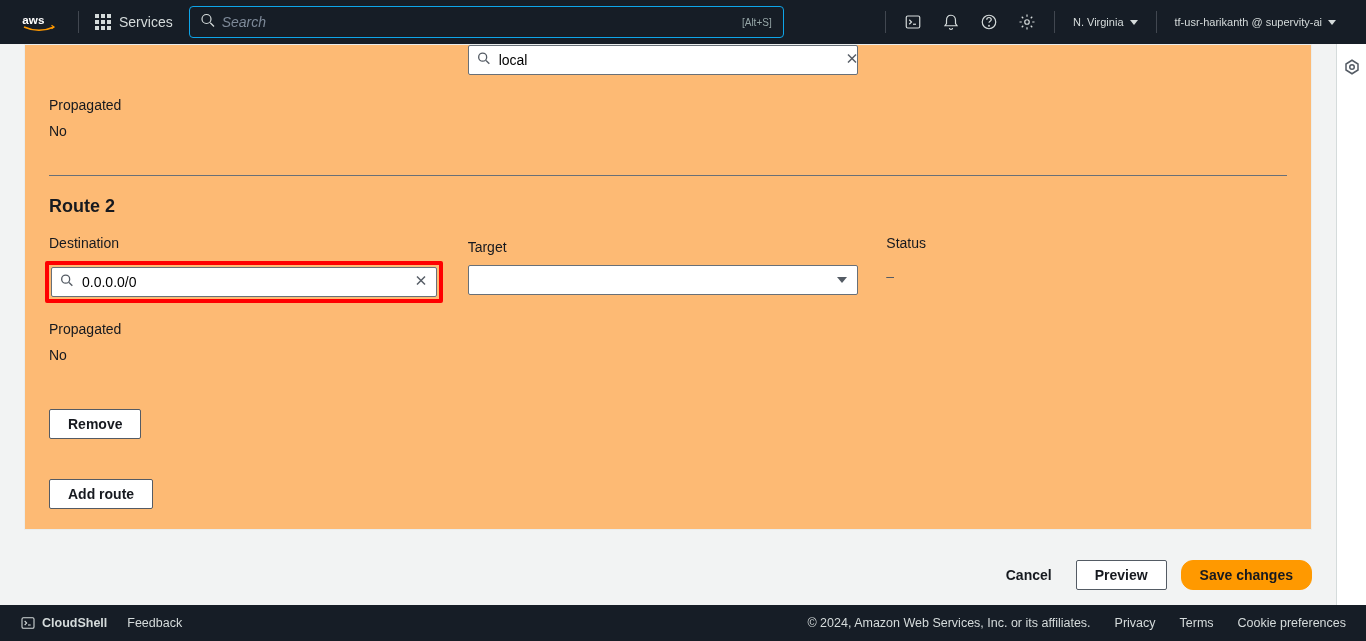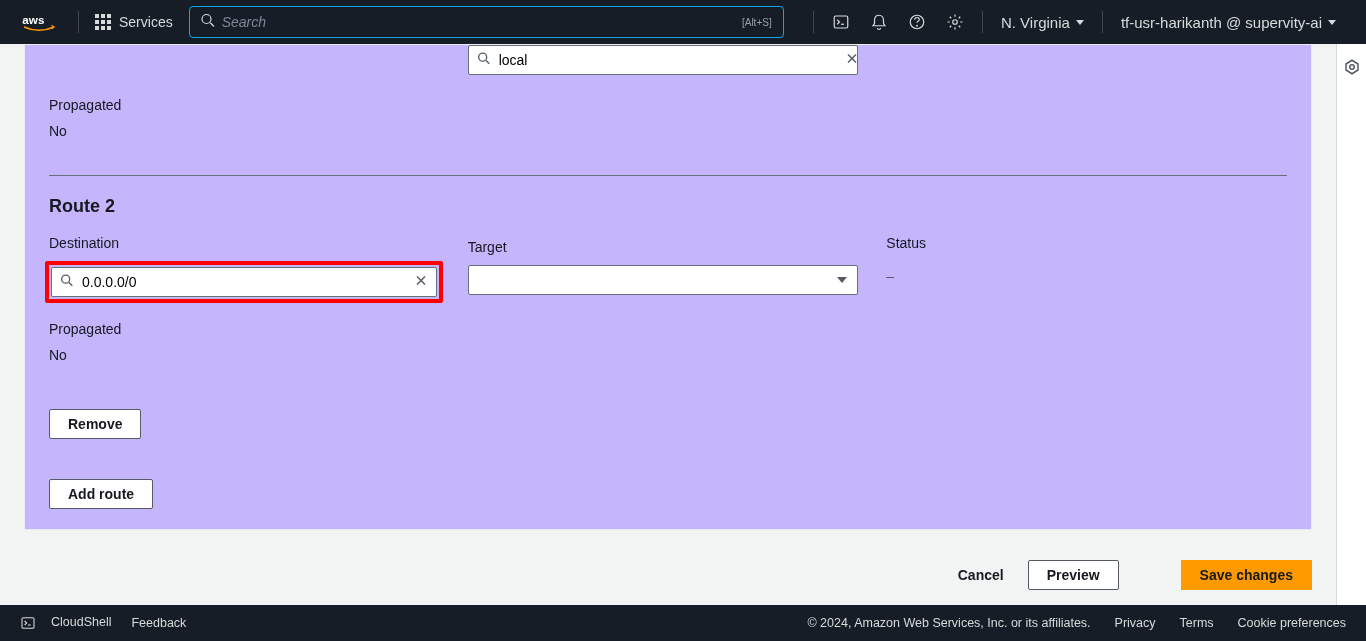--- a/index.html
+++ b/index.html
@@ -11,28 +11,28 @@
   .services-btn { display: flex; align-items: center; gap: 8px; padding: 6px 8px; cursor: pointer; }
   .services-grid { display: grid; grid-template-columns: repeat(3, 4px); grid-template-rows: repeat(3, 4px); gap: 2px; }
   .services-grid span { background: #d5dbdb; width: 4px; height: 4px; }
   .search-wrap { flex: 1; max-width: 595px; margin: 0 8px; position: relative; }
   .search-wrap input { width: 100%; height: 32px; background: #161d26; border: 1px solid #0ea5e9; border-radius: 4px; padding: 0 70px 0 32px; color: #d5dbdb; font-style: italic; font-size: 14px; }
   .search-wrap input::placeholder { color: #7d8998; font-style: italic; }
   .search-wrap .si { position: absolute; left: 10px; top: 50%; transform: translateY(-50%); color: #d5dbdb; }
   .search-wrap .sc { position: absolute; right: 12px; top: 50%; transform: translateY(-50%); color: #95a5a6; font-size: 10px; }
   .hdr-right { display: flex; align-items: center; margin-left: auto; gap: 0; }
   .hdr-icon { padding: 6px 10px; cursor: pointer; display: flex; align-items: center; }
-  .region-sel, .user-sel { padding: 6px 10px; cursor: pointer; display: flex; align-items: center; gap: 6px; font-size: 15px; }
+  .region-sel, .user-sel { padding: 6px 10px; cursor: pointer; display: flex; align-items: center; gap: 6px; font-size: 11px; }
   .caret-down { width: 0; height: 0; border-left: 4px solid transparent; border-right: 4px solid transparent; border-top: 5px solid #d5dbdb; }
 
   .page-body { position: absolute; top: 44px; left: 0; right: 0; bottom: 36px; background: #f2f3f3; overflow: hidden; }
   .scroll-region { position: absolute; top: 0; left: 0; right: 30px; bottom: 0; overflow-y: scroll; }
   .side-panel-trigger { position: absolute; right: 0; top: 0; width: 30px; height: 100%; background: #fff; border-left: 1px solid #d5dbdb; display: flex; justify-content: center; padding-top: 14px; }
 
-  .panel { background: #c4b5fd; margin: 0 24px 16px 24px; border: 1px solid #eaeded; }
+  .panel { background: #fdba74; margin: 0 24px 16px 24px; border: 1px solid #eaeded; }
   .panel-inner { padding: 0 24px 20px 24px; }
 
   .route-target-input { position: relative; margin: 0 0 4px 0; }
   .route-target-input .inp { border: 1px solid #687078; border-radius: 2px; height: 30px; padding: 0 30px; width: 390px; font-size: 14px; }
   .route-target-input .mi { position: absolute; left: 8px; top: 50%; transform: translateY(-50%); color: #545b64; }
   .route-target-input .clr { position: absolute; right: 8px; top: 50%; transform: translateY(-50%); color: #545b64; cursor: pointer; }
   .target-cell .route-target-input { margin-left: 0; }
   .target-cell .inp { width: 390px; }
 
   .kv-label { color: #16191f; font-size: 14px; margin: 18px 0 10px 0; }
@@ -52,26 +52,26 @@
 
   .status-dash { color: #545b64; line-height: 30px; }
 
   .remove-row { display: flex; margin-top: 46px; }
   .btn { border: 1px solid #545b64; background: #fff; color: #16191f; font-weight: 700; font-size: 14px; padding: 6px 18px; border-radius: 2px; cursor: pointer; }
 
   .add-row { margin-top: 40px; }
 
   .footer-actions { display: flex; justify-content: flex-end; align-items: center; gap: 14px; padding: 14px 24px 22px 24px; }
   .link-btn { background: none; border: none; color: #16191f; font-weight: 700; font-size: 14px; cursor: pointer; padding: 6px 10px; }
-  .primary-btn { background: #ff9900; border: 1px solid #ff9900; color: #16191f; font-weight: 700; font-size: 14px; padding: 6px 18px; border-radius: 0; cursor: pointer; margin-left: 48px; }
+  .primary-btn { background: #ff9900; border: 1px solid #ff9900; color: #16191f; font-weight: 700; font-size: 14px; padding: 6px 18px; border-radius: 12px; cursor: pointer; }
 
   .aws-footer { position: fixed; bottom: 0; left: 0; right: 0; height: 36px; background: #161d26; color: #d5dbdb; display: flex; align-items: center; padding: 0 20px; font-size: 12.5px; }
   .aws-footer .fl { display: flex; align-items: center; gap: 20px; }
   .aws-footer .fr { margin-left: auto; display: flex; align-items: center; gap: 24px; }
-  .cloudshell-icon { display: inline-flex; gap: 15px; }
+  .cloudshell-icon { display: inline-flex; align-items: center; gap: 6px; font-weight: bold; }
 
   .icon-svg { width: 18px; height: 18px; stroke: #d5dbdb; fill: none; stroke-width: 1.6; }
   .icon-svg-dark { width: 16px; height: 16px; stroke: #545b64; fill: none; stroke-width: 2; }
 
   ::-webkit-scrollbar { width: 16px; background: #f2f3f3; }
   ::-webkit-scrollbar-thumb { background: #c1c1c1; }
   ::-webkit-scrollbar-button:single-button { background: #f2f3f3; height: 16px; }
 </style>
 </head>
 <body>

